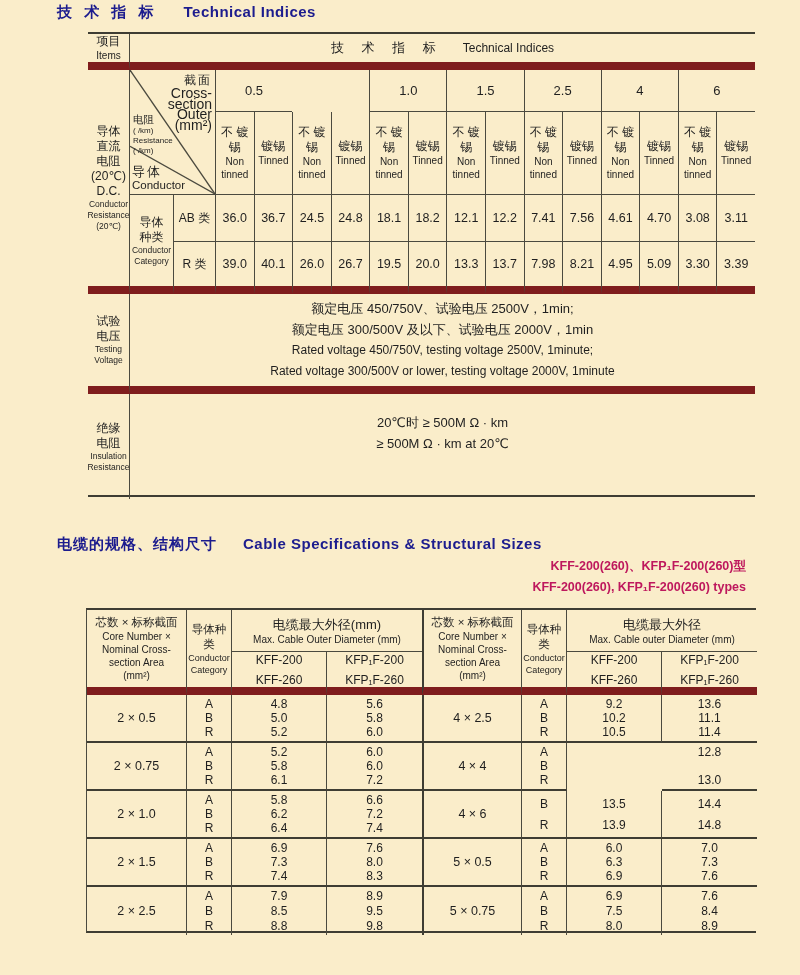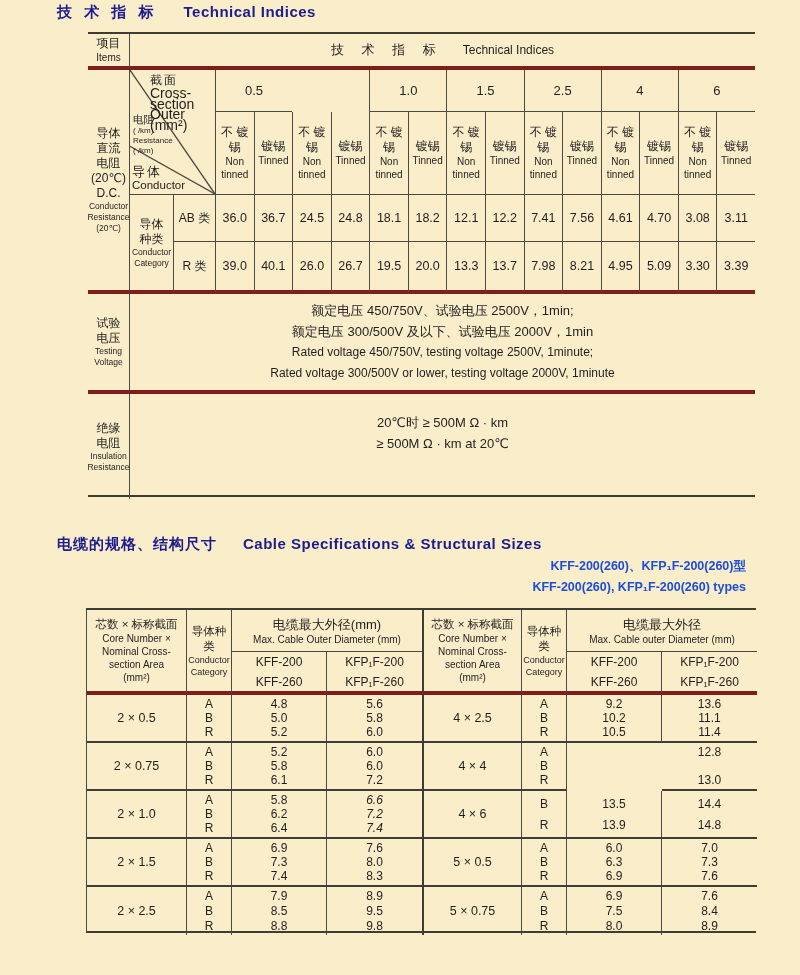--- a/index.html
+++ b/index.html
@@ -7,33 +7,33 @@
     width:800px;height:975px;
     background:#faedca;
     font-family:"Liberation Sans","DejaVu Sans",sans-serif;
     color:#1f1f1f;
     position:relative;
     overflow:hidden;
   }
   .title{position:absolute;left:57px;font-weight:bold;color:#1c1c8e;white-space:nowrap;}
   .title .t-cjk{font-size:15px;letter-spacing:4px;margin-right:26px;}
   .title .t-en{font-size:15px;letter-spacing:0.5px;}
-  .types{position:absolute;right:54px;top:556px;text-align:right;font-weight:bold;color:#1d4ed8;}
+  .types{position:absolute;right:54px;top:556px;text-align:right;font-weight:bold;color:#be185d;}
   .types div{font-size:12.5px;line-height:21px;}
 
   
   .tbl{position:absolute;display:grid;box-sizing:border-box;}
   .cell{position:relative;box-sizing:border-box;min-width:0;min-height:0;}
   .ctr{display:flex;flex-direction:column;align-items:center;justify-content:center;text-align:center;}
   .ctr-row{display:flex;flex-direction:row;align-items:center;justify-content:center;gap:20px;}
   .stack{display:flex;flex-direction:column;justify-content:space-around;text-align:center;font-size:12px;padding:2px 0;}
   .bl{border-left:1px solid #4b4a3f;}
   .br{border-right:1px solid #4b4a3f;}
   .bb{border-bottom:1px solid #4b4a3f;}
-  .hb{border-bottom:4px solid #7f1d1d;}
+  .hb{border-bottom:8px solid #7f1d1d;}
   .bl2{border-left:2px solid #3e3d33;}
   .gb{border-bottom:2px solid #3e3d33;}
 
   
   #t1{
     left:88px;top:32px;width:667px;height:465px;
     grid-template-columns:42px 43px 42px repeat(14,1fr);
     grid-template-rows:36px 42px 83px 47px 52px 100px 105px;
     border-top:2px solid #3e3d33;border-bottom:2px solid #3e3d33;
   }
@@ -42,21 +42,21 @@
   .zh11{font-size:11.5px;line-height:15px;}
   .en10{font-size:10px;line-height:13px;}
   .en9{font-size:9px;line-height:12px;}
   .en85{font-size:8.5px;line-height:11px;}
   .num{font-size:12.5px;}
   .hdr-cjk{font-size:13px;letter-spacing:7px;}
   .hdr-en{font-size:12px;}
   
   .diag{overflow:hidden;}
   .diag svg{position:absolute;left:0;top:0;width:100%;height:100%;}
-  .diag .d-tr{position:absolute;top:3px;left:20px;width:62px;text-align:left;}
+  .diag .d-tr{position:absolute;top:3px;left:20px;width:62px;text-align:right;}
   .diag .d-ml{position:absolute;top:43px;left:3px;text-align:left;}
   .diag .d-bl{position:absolute;bottom:2px;left:2px;text-align:left;}
   .d-tr div:first-child{font-size:12px;line-height:15px;letter-spacing:2px;}
   .d-tr div{font-size:14px;line-height:10.5px;}
   .d-ml div:first-child{font-size:10.5px;line-height:13px;}
   .d-ml div{font-size:8px;line-height:10px;}
   .d-bl div:first-child{font-size:13px;line-height:15px;letter-spacing:2px;}
   .d-bl div{font-size:11.5px;line-height:13px;}
   .note-lines div{line-height:21px;}
   .note-lines .nz{font-size:13px;}
@@ -358,21 +358,21 @@
     <div class="cell stack br gb" style="grid-area: 5 / 2 / span 1 / span 1;">
       <div>A</div>
       <div>B</div>
       <div>R</div>
     </div>
     <div class="cell stack br gb" style="grid-area: 5 / 3 / span 1 / span 1;">
       <div>5.8</div>
       <div>6.2</div>
       <div>6.4</div>
     </div>
-    <div class="cell stack gb" style="grid-area: 5 / 4 / span 1 / span 1; font-style: italic;">
+    <div class="cell stack gb" style="grid-area: 5 / 4 / span 1 / span 1;">
       <div>6.6</div>
       <div>7.2</div>
       <div>7.4</div>
     </div>
     <div class="cell ctr br num gb" style="grid-area: 6 / 1 / span 1 / span 1;">2 × 1.5</div>
     <div class="cell stack br gb" style="grid-area: 6 / 2 / span 1 / span 1;">
       <div>A</div>
       <div>B</div>
       <div>R</div>
     </div>

